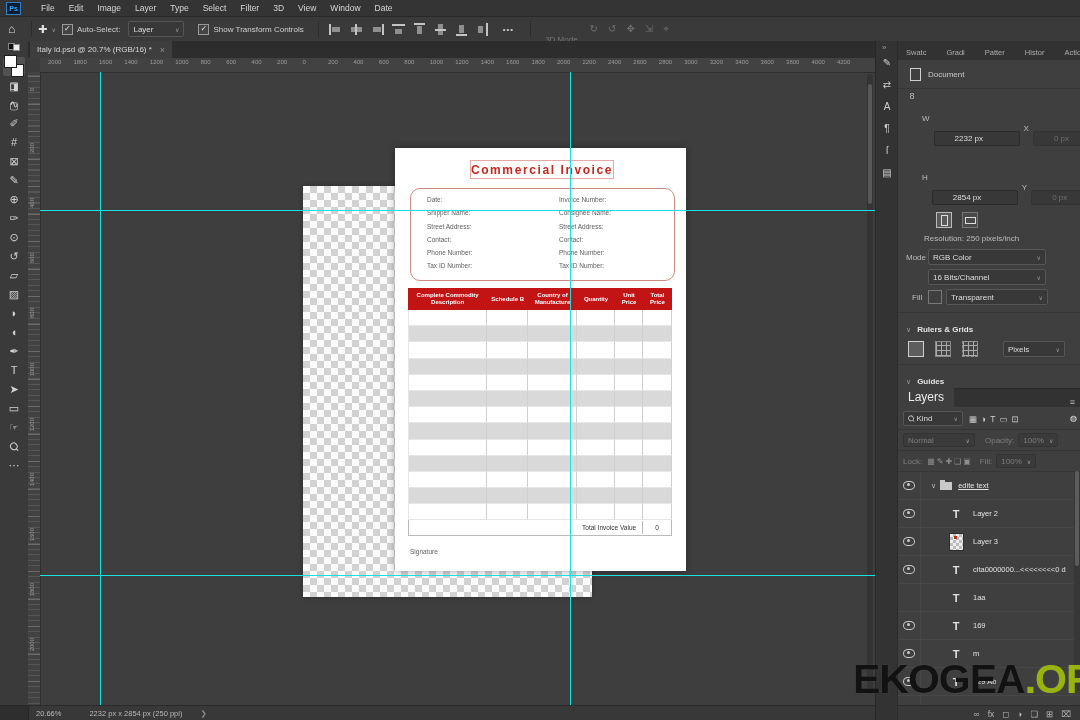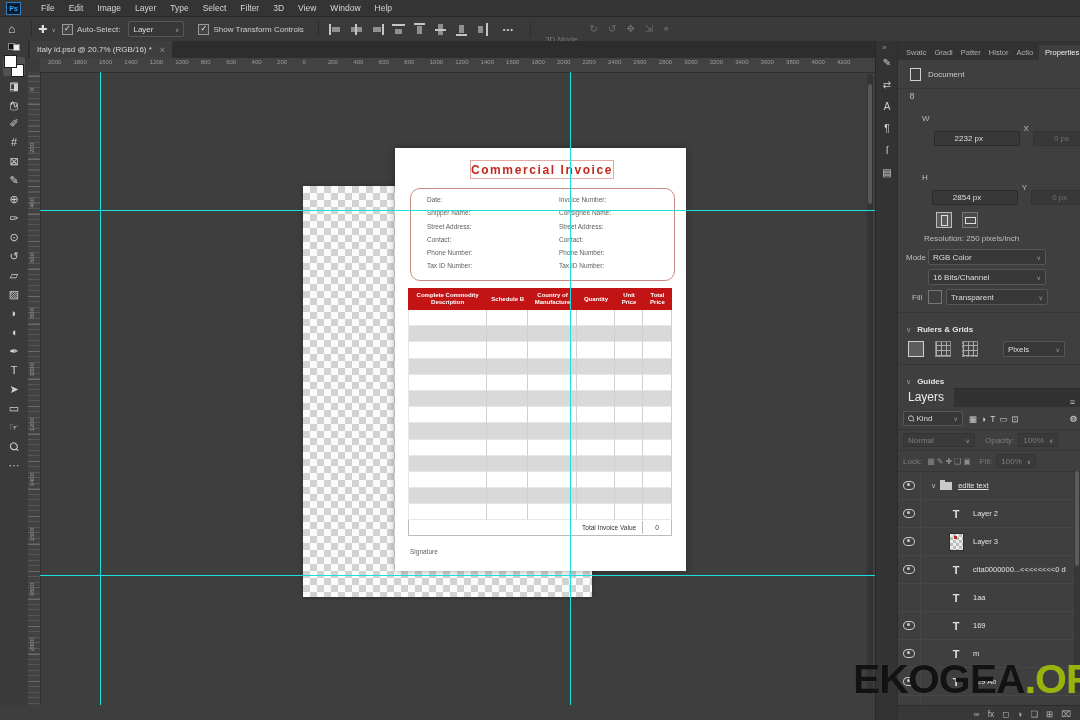--- a/index.html
+++ b/index.html
@@ -90,21 +90,21 @@
   #inv-total-value{font-size:6.5px;color:#333;text-align:center;border-left:1px solid #bbb;line-height:13px;}
   #inv-signature{position:absolute;left:15px;top:400px;font-size:6.5px;color:#5e5e5e;}
 
   
   #dock-strip{position:absolute;left:875px;top:41px;width:22px;height:679px;background:#333333;border-left:1px solid #272727;}
   #dock-strip .chev{position:absolute;left:6px;top:2px;}
   #dock-icons{position:absolute;left:0;top:16px;width:22px;display:flex;flex-direction:column;gap:11px;align-items:center;}
   .dock-ic{font-size:10px;color:#cfcfcf;}
 
   #props-panel{position:absolute;left:897px;top:41px;width:183px;height:347px;background:#3f3f3f;border-left:1px solid #2b2b2b;}
-  #prop-tabs{display:flex;align-items:flex-end;height:19px;background:#323232;font-size:7.5px;color:#adadad;padding-left:6px;gap:4px;}
+  #prop-tabs{display:flex;align-items:flex-end;height:19px;background:#323232;font-size:7.5px;color:#adadad;padding-left:6px;gap:16px;}
   .ptab{padding:3px 2px;}
   .ptab.active{background:#3f3f3f;color:#f0f0f0;padding:3px 6px;}
   .pmenu{margin-left:auto;margin-right:6px;color:#bdbdbd;font-size:9px;}
   .doc-row{display:flex;align-items:center;gap:7px;padding:8px 0 7px 12px;border-bottom:1px solid #363636;}
   .page-ic{width:9px;height:11px;border:1px solid #cfcfcf;background:#3f3f3f;}
   .sec-head{display:flex;align-items:center;gap:6px;padding:7px 0 5px 8px;font-size:8px;color:#e3e3e3;}
   .sec-head .v{font-size:7px;color:#9a9a9a;}
   .prow{display:flex;align-items:center;gap:4px;padding:2px 0 2px 0;}
   .plabel{width:10px;text-align:right;color:#bdbdbd;}
   .pfield{background:#383838;border:1px solid #2a2a2a;border-radius:2px;height:13px;line-height:13px;padding:0 20px;color:#ddd;min-width:44px;margin-top:40px;}
@@ -178,21 +178,21 @@
         <span class="menu-item">File</span>
         <span class="menu-item">Edit</span>
         <span class="menu-item">Image</span>
         <span class="menu-item">Layer</span>
         <span class="menu-item">Type</span>
         <span class="menu-item">Select</span>
         <span class="menu-item">Filter</span>
         <span class="menu-item">3D</span>
         <span class="menu-item">View</span>
         <span class="menu-item">Window</span>
-        <span class="menu-item">Help</span>
+        <span class="menu-item">Date</span>
       </div>
   </div>
 
   <div id="optionsbar">
     <span class="ob-home">⌂</span>
     <span class="ob-sep"></span>
     <span class="ob-tool">✚</span>
     <span class="caret">∨</span>
     <span class="cb">✓</span>
     <span class="ob-label">Auto-Select:</span>
@@ -683,18 +683,24 @@
         <span class="lb-ic">∞</span>
         <span class="lb-ic">fx</span>
         <span class="lb-ic">◻</span>
         <span class="lb-ic">◑</span>
         <span class="lb-ic">❏</span>
         <span class="lb-ic">⊞</span>
         <span class="lb-ic">⌧</span>
       </div>
   </div>
 
+  <div id="statusbar">
+    <span id="status-corner"></span>
+    <span id="status-zoom">20.66%</span>
+    <span id="status-dims">2232 px x 2854 px (250 ppi)</span>
+    <span id="status-arrow">❯</span>
+  </div>
 
   <div id="watermark">
     <span id="wm-left">EKOGEA</span><span id="wm-right">.ORG</span>
   </div>
 
 </div>
 
 </body></html>

